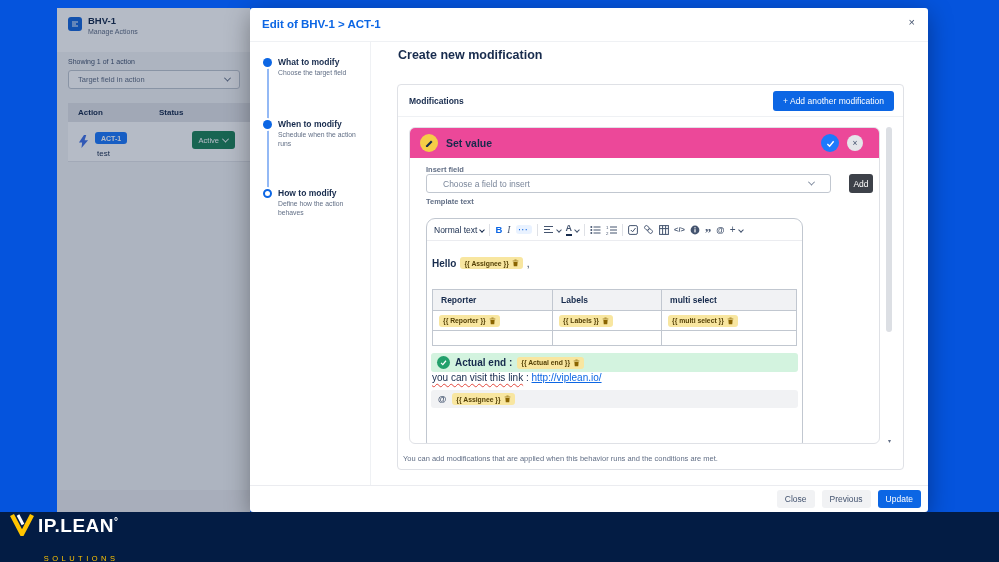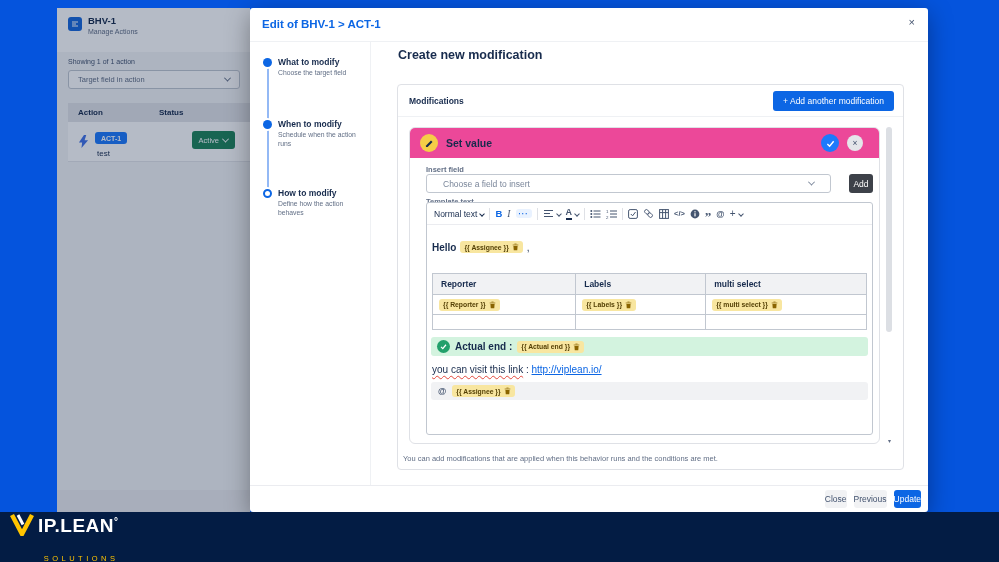--- a/index.html
+++ b/index.html
@@ -59,21 +59,21 @@
   .panel-header{position:relative;height:30px;background:#ec4899}
   .badge-yellow{position:absolute;left:10px;top:6px;width:18px;height:18px;border-radius:50%;background:#F5CD47;display:flex;align-items:center;justify-content:center}
   .panel-title{position:absolute;left:36px;top:9px;font-size:10.5px;font-weight:700;color:#172B4D}
   .btn-check{position:absolute;right:40px;top:6px;width:18px;height:18px;border-radius:50%;background:#1D7AFC;border:none;display:flex;align-items:center;justify-content:center;cursor:pointer}
   .btn-x{position:absolute;right:16px;top:7px;width:16px;height:16px;border-radius:50%;background:#E4E6EA;border:none;font-size:8.5px;color:#44546F;cursor:pointer;line-height:1}
   .lbl{position:absolute;font-size:7.5px;font-weight:600;color:#626F86}
   .select-field{position:absolute;left:16px;top:46px;width:405px;height:19px;border:1px solid #C1C7D0;border-radius:3px;display:flex;align-items:center;padding:0 16px;font-size:8.5px;color:#7A869A;background:#fff;cursor:pointer}
   .add-field-btn{position:absolute;left:439px;top:46px;width:24px;height:19px;background:#3D4149;color:#fff;font-size:8.5px;border:none;border-radius:3px;cursor:pointer}
 
   
-  .editor{position:absolute;left:16px;top:74px;width:447px;height:233px;border:1px solid #C1C7D0;border-radius:3px;overflow:hidden;background:#fff}
+  .editor{position:absolute;left:16px;top:90px;width:377px;height:233px;border:1px solid #C1C7D0;border-radius:9px;overflow:hidden;background:#fff}
   .toolbar{height:22px;border-bottom:1px solid #EBECF0;display:flex;align-items:center;padding:0 7px;gap:5px;color:#44546F;font-size:8px}
   .tb-style{display:flex;align-items:center;font-size:8.5px;cursor:pointer;color:#172B4D}
   .tb-sep{width:1px;height:12px;background:#DFE1E6}
   .tb-b{font-size:9.5px;font-weight:700;color:#0C66E4;cursor:pointer}
   .tb-i{font-family:"Liberation Serif",serif;font-style:italic;font-size:9.5px;cursor:pointer}
   .tb-more{background:#E9F2FF;color:#0C66E4;border-radius:3px;padding:1px 3px;font-size:7px;font-weight:700;letter-spacing:1px;cursor:pointer}
   .tb-ic{display:flex;align-items:center;cursor:pointer}
   .tb-a{font-size:9px;font-weight:700;cursor:pointer;border-bottom:2px solid #172B4D;line-height:1;padding-bottom:1px}
   .tb-code{font-size:7.5px;font-weight:700;cursor:pointer}
   .tb-quote{font-family:"Liberation Serif",serif;font-size:13px;font-weight:700;line-height:4px;cursor:pointer;position:relative;top:3px}
@@ -89,34 +89,34 @@
   .ed-table th{border:1px solid #C1C7D0;background:#F1F2F4;font-size:8.5px;font-weight:700;text-align:left;padding:5px 8px}
   .ed-table td{border:1px solid #C1C7D0;padding:3px 6px;height:20px}
   .ed-table td.empty{height:15px}
   .line-green{margin:7px -1px 0;background:#D3F3DF;border-radius:3px;padding:3px 6px;display:flex;align-items:center;gap:5px}
   .green-ic{width:13px;height:13px;border-radius:50%;background:#22A06B;display:flex;align-items:center;justify-content:center;flex:0 0 auto}
   .ae-label{font-weight:700}
   .line-color{margin-top:13px;font-size:10px}
   .c-red{color:#E34935;font-weight:700}
   .c-green{color:#22A06B;font-weight:700}
   .c-blue{color:#1D7AFC;font-weight:700}
-  .line-link{margin-top:8px;font-size:10px}
+  .line-link{margin-top:0;font-size:10px}
   .misspell{text-decoration:underline wavy #E2483D;text-decoration-thickness:1px;text-underline-offset:2px}
   .url{color:#0C66E4;text-decoration:underline;cursor:pointer}
   .line-mention{margin:7px -1px 0;background:#F1F2F4;border-radius:3px;padding:3px 7px;display:flex;align-items:center;gap:6px}
   .mention-g{font-size:8.5px;font-weight:700;color:#44546F}
 
   
   .scrollbar{position:absolute;left:487px;top:42px;width:9px;height:317px}
   .scroll-thumb{position:absolute;left:1px;top:0;width:6px;height:205px;background:#DCDFE4;border-radius:3px;cursor:pointer}
   .scroll-arrow{position:absolute;left:0;bottom:0;width:9px;text-align:center;font-size:6px;color:#626F86;cursor:pointer}
 
   
   .m-footer{position:absolute;left:0;right:0;bottom:0;height:27px;border-top:1px solid #EBECF0;display:flex;align-items:center;justify-content:flex-end;gap:7px;padding-right:7px}
-  .btn{height:18px;padding:0 0;border:none;border-radius:3px;font-size:8.5px;cursor:pointer}
+  .btn{height:18px;padding:0 8px;border:none;border-radius:3px;font-size:8.5px;cursor:pointer}
   .btn-muted{background:#F1F2F4;color:#42526E}
   .btn-primary{background:#0C66E4;color:#fff}
 
   
   .bottombar{position:absolute;left:0;top:512px;width:999px;height:50px;background:#031C44;display:flex;align-items:center;padding-left:10px}
   .logo{display:flex;align-items:flex-start}
   .logo-text{color:#fff;margin-left:2px}
   .logo-main{font-size:19px;font-weight:700;letter-spacing:.5px;color:#fff;line-height:20px}
   .logo-main .deg{font-size:10px;vertical-align:7px}
   .logo-sub{font-size:7.5px;color:#FFC400;letter-spacing:3.5px;text-align:right;margin-top:18px}

